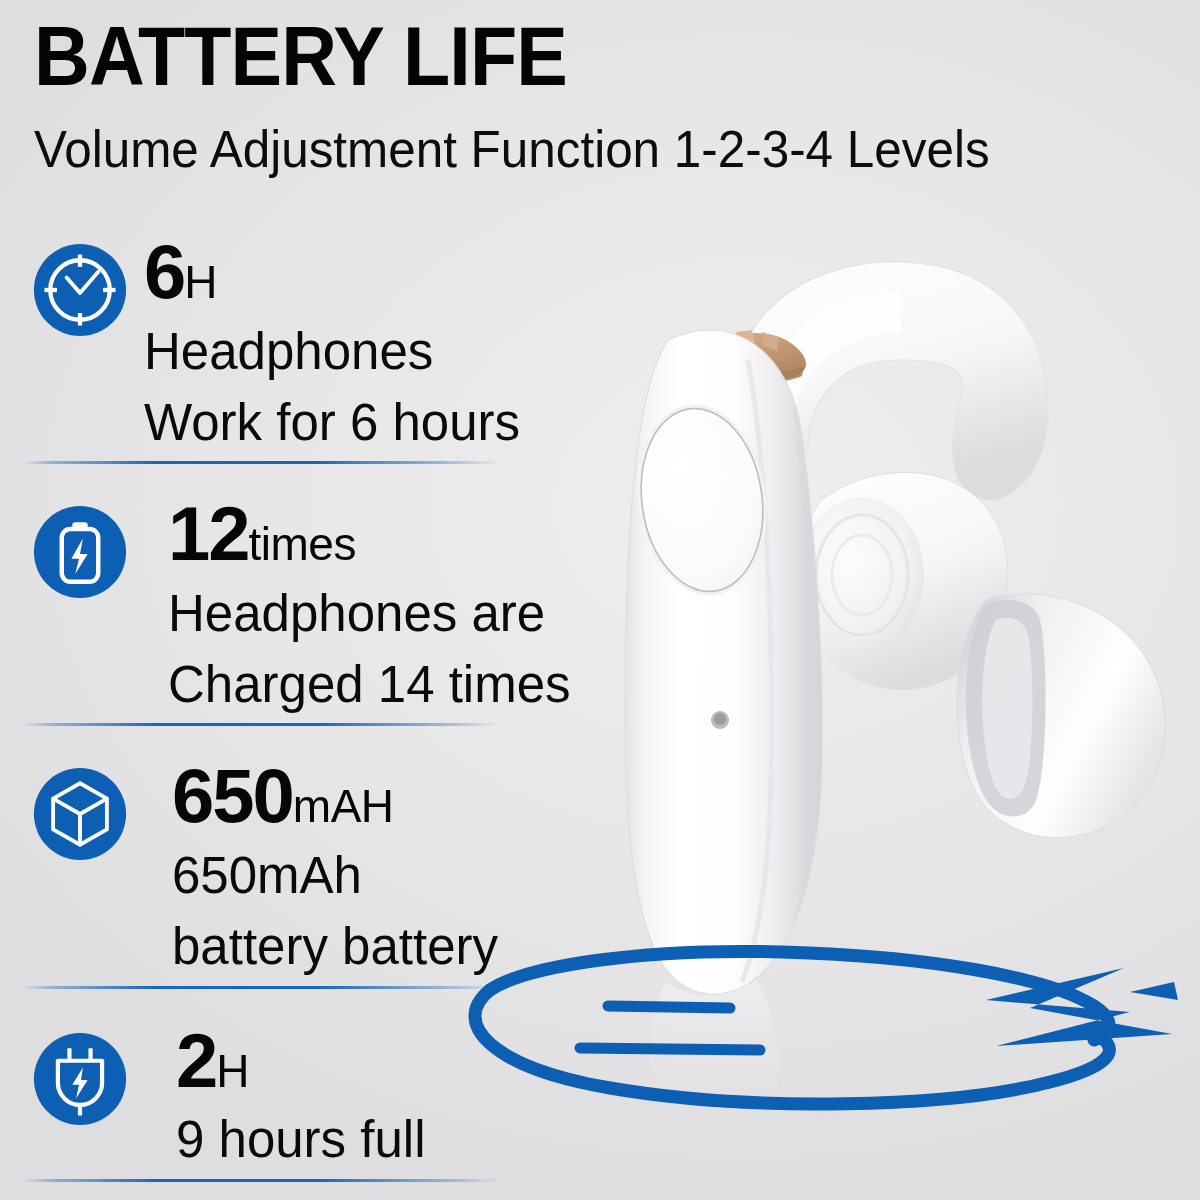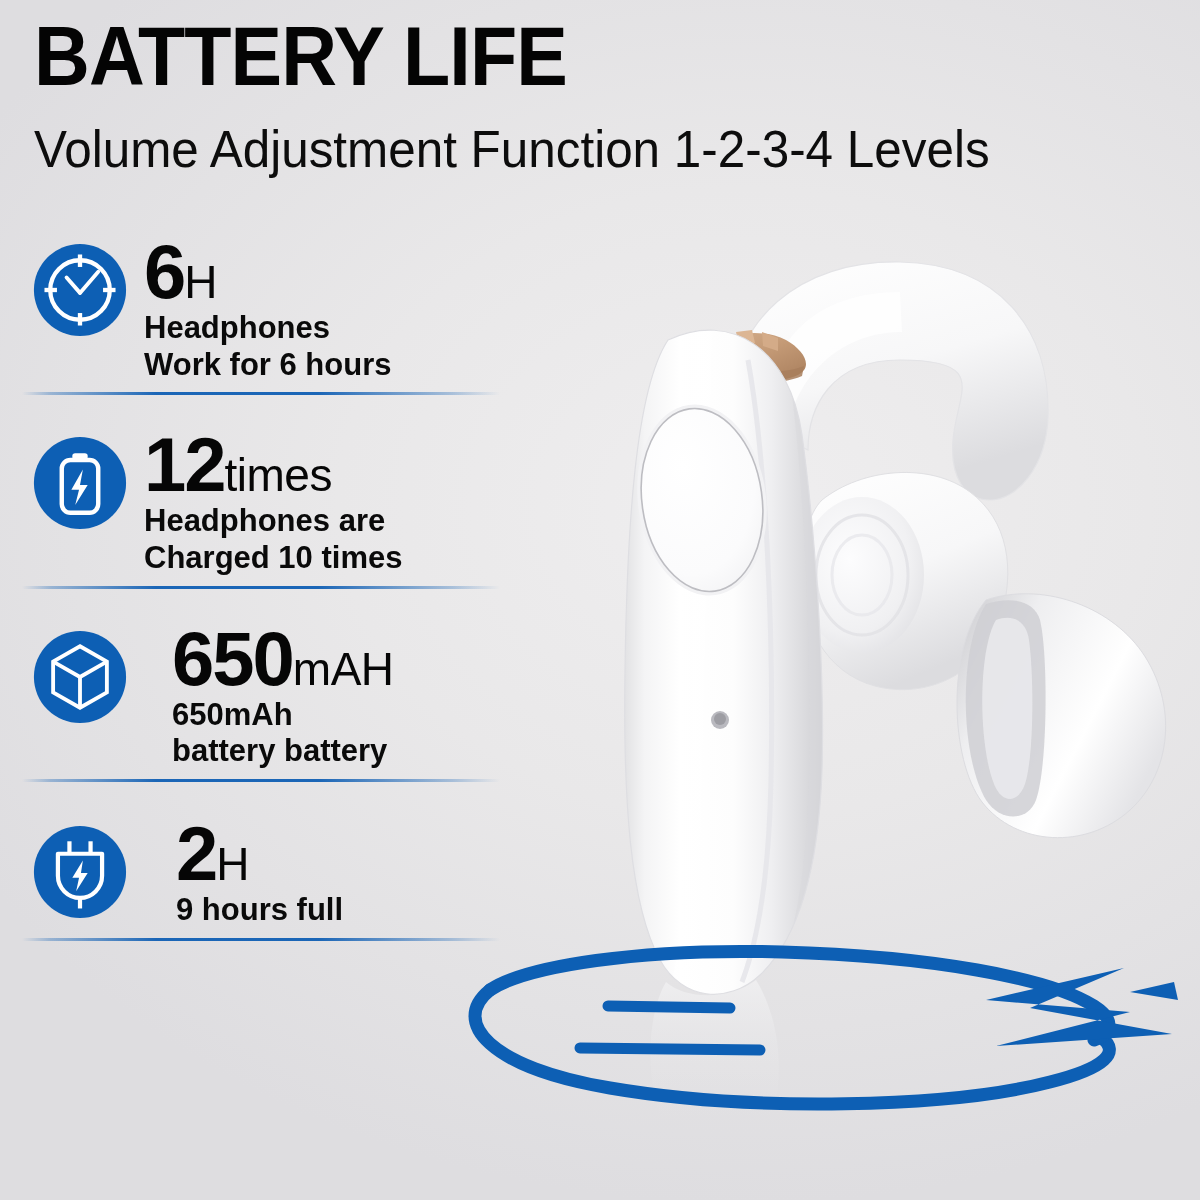--- a/index.html
+++ b/index.html
@@ -86,45 +86,44 @@
     font-size: 76px;
     font-weight: bold;
     letter-spacing: -2px;
   }
   .headline .unit {
     font-size: 46px;
     font-weight: normal;
     letter-spacing: -0.5px;
   }
   .desc {
-    margin-top: 2px;
-    font-size: 31px;
+    margin-top: 14px;
+    font-size: 51px;
     line-height: 1.12;
     color: #0a0a0a;
     white-space: nowrap;
-    font-weight: bold;
   }
 
   
   .sep {
     position: relative;
     height: 3px;
     margin: 10px 20px 0 22px;
     background: linear-gradient(to right,
         rgba(16,95,180,0.00) 0%,
         rgba(16,95,180,0.35) 6%,
         rgba(16,95,180,0.95) 28%,
         rgba(16,95,180,0.95) 62%,
         rgba(16,95,180,0.30) 90%,
         rgba(16,95,180,0.00) 100%);
   }
 
   
   .row-1 { margin-top: 0px; }
-  .row-2 { margin-top: 34px; }
+  .row-2 { margin-top: 34px; gap: 24px; }
   .row-3 { margin-top: 34px; gap: 28px; }
   .row-4 { margin-top: 36px; gap: 32px; }
 
   
   .product {
     position: absolute;
     left: 430px;
     top: 200px;
     width: 780px;
     height: 920px;
@@ -173,21 +172,21 @@
           <rect x="42" y="19" width="16" height="7" rx="3" fill="#ffffff"></rect>
           <rect x="31" y="26" width="38" height="55" rx="9" fill="none" stroke="#ffffff" stroke-width="4.6"></rect>
           <path d="M53 36 L41 57 L49 57 L45 73 L58 52 L50 52 Z" fill="#ffffff"></path>
         </svg>
       </div>
       <div class="feature-text">
         <div class="headline">
           <span class="big">12</span><span class="unit">times</span>
         </div>
         <div class="desc">Headphones are</div>
-        <div class="desc">Charged 10 times</div>
+        <div class="desc">Charged 14 times</div>
       </div>
     </div>
     <div class="sep"></div>
 
     <div class="feature row-3">
       <div class="feature-icon">
         <svg viewBox="0 0 100 100" aria-hidden="true">
           <circle cx="50" cy="50" r="48" fill="#0d5fb4"></circle>
           <path d="M50 18 L78 34 L78 66 L50 82 L22 66 L22 34 Z" fill="none" stroke="#ffffff" stroke-width="4"></path>
           <path d="M22 34 L50 50 L78 34" fill="none" stroke="#ffffff" stroke-width="4" stroke-linejoin="round"></path>

